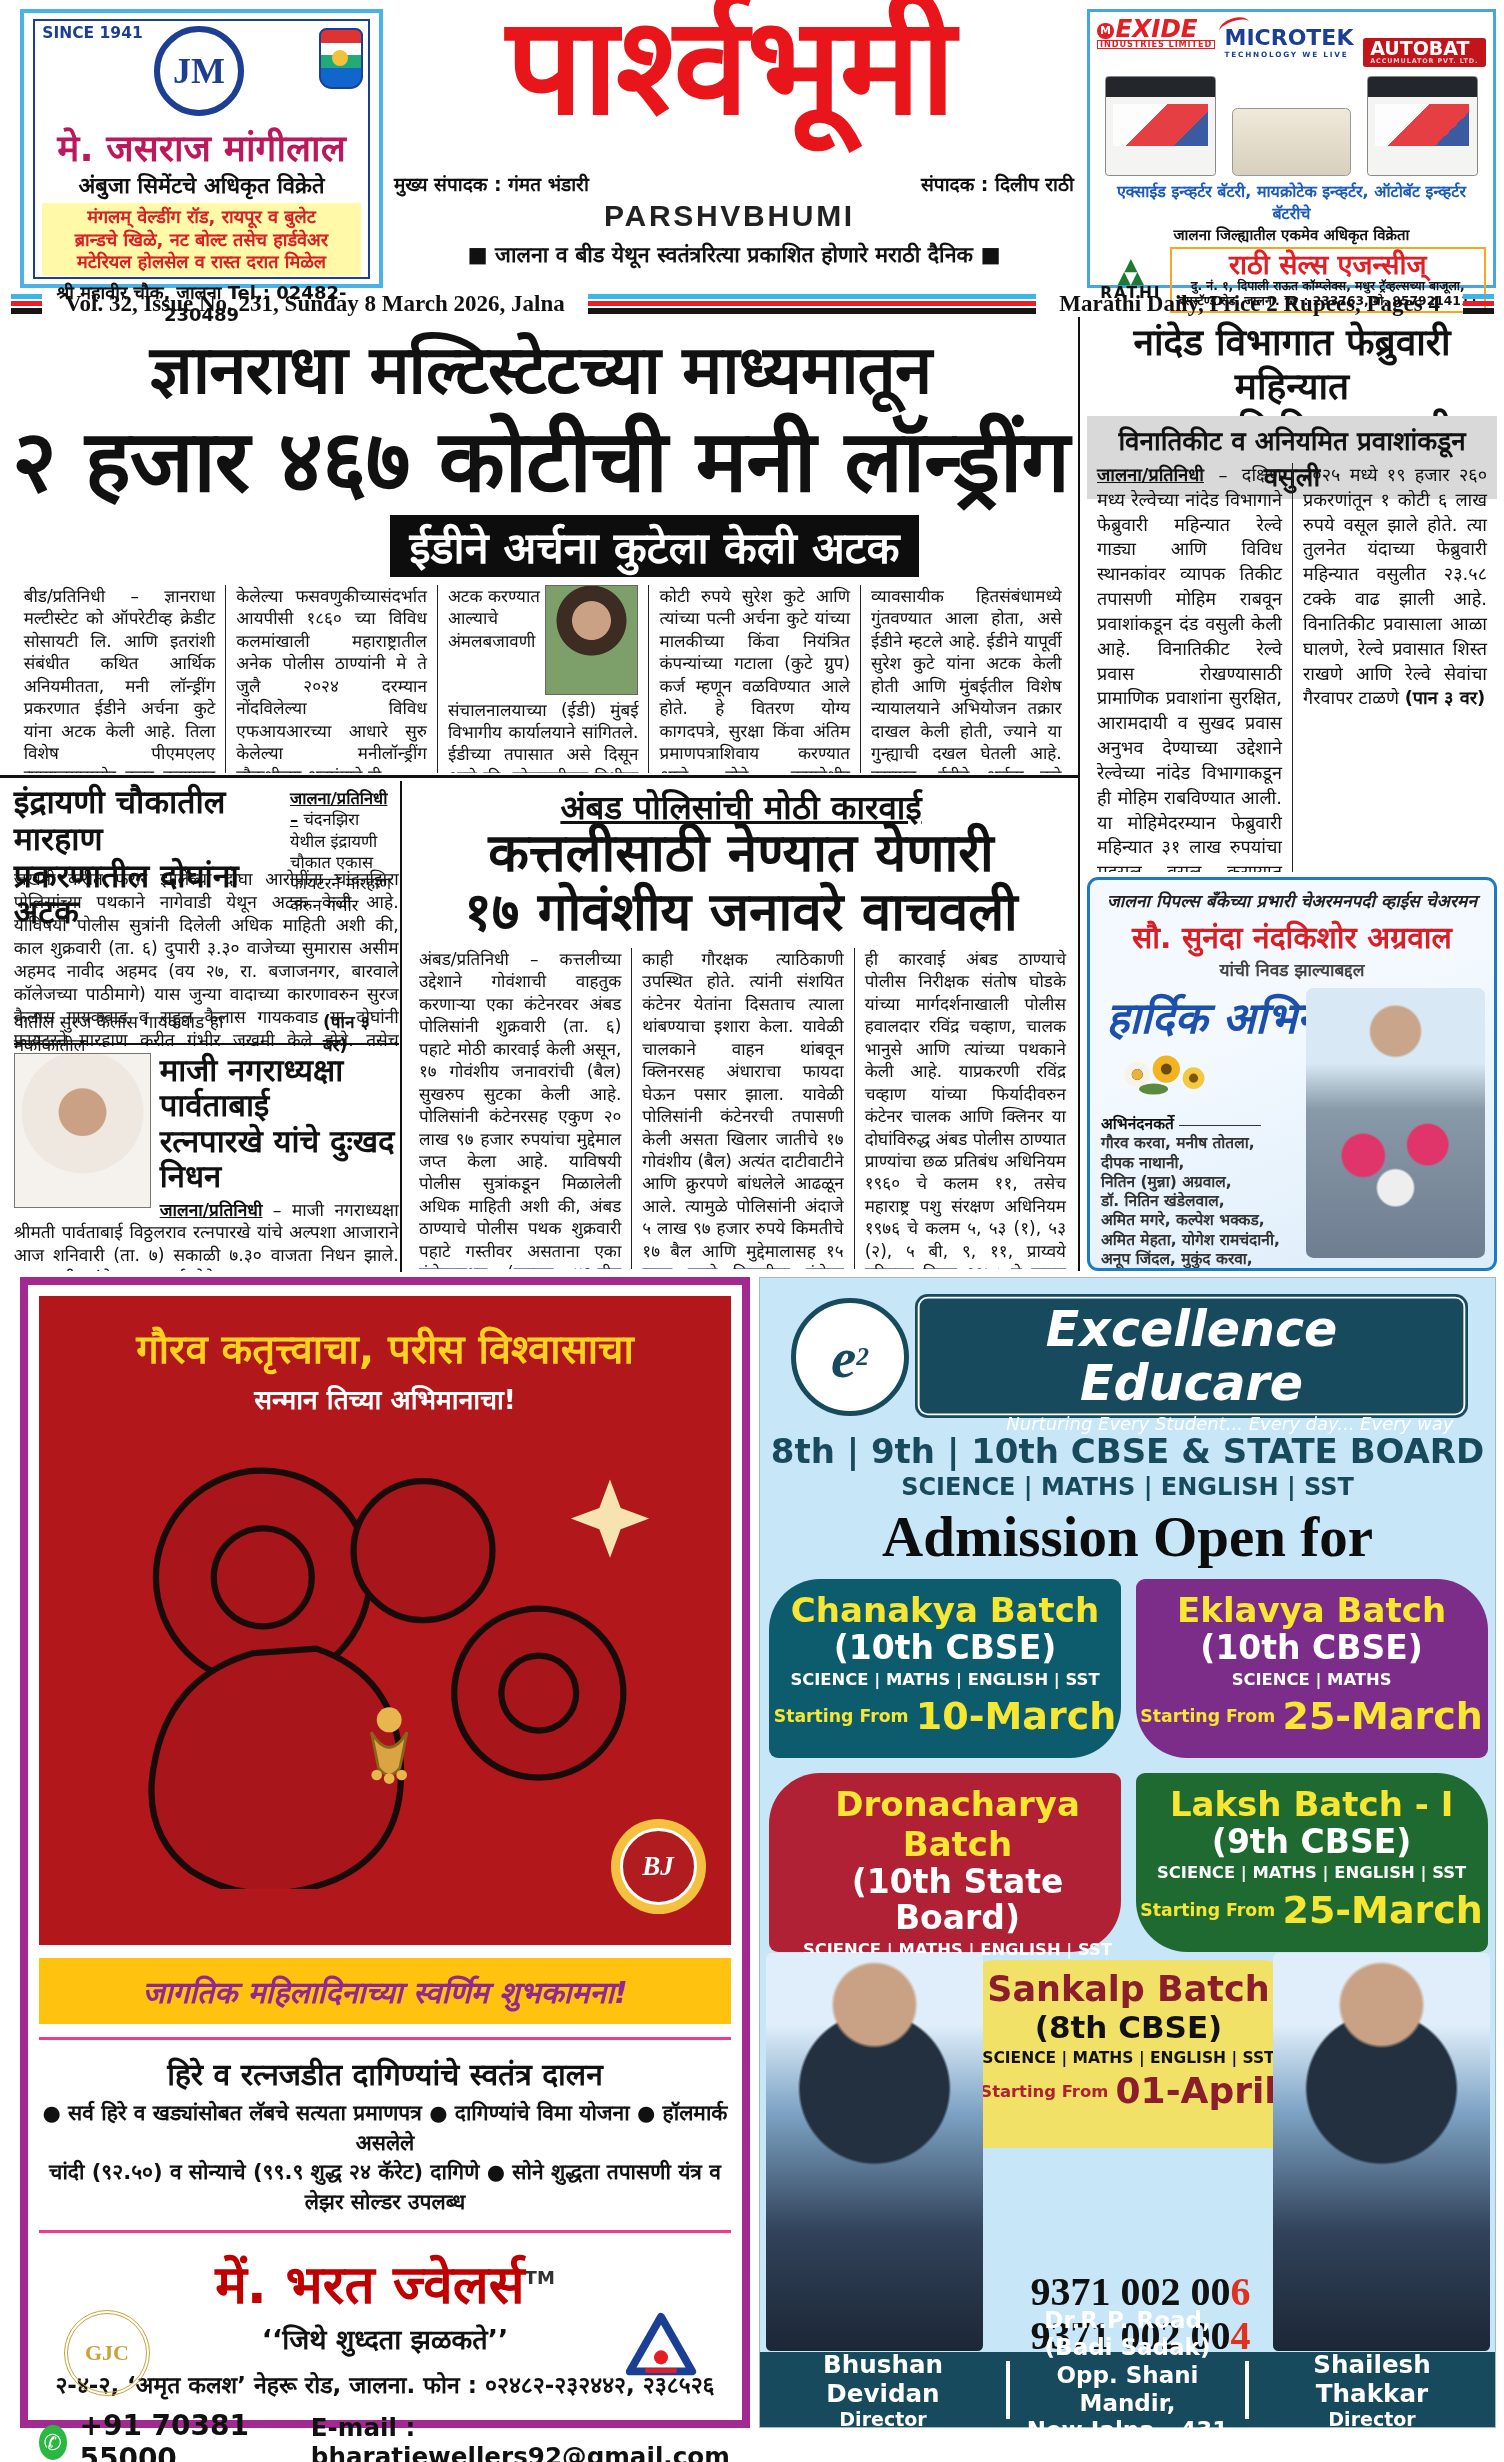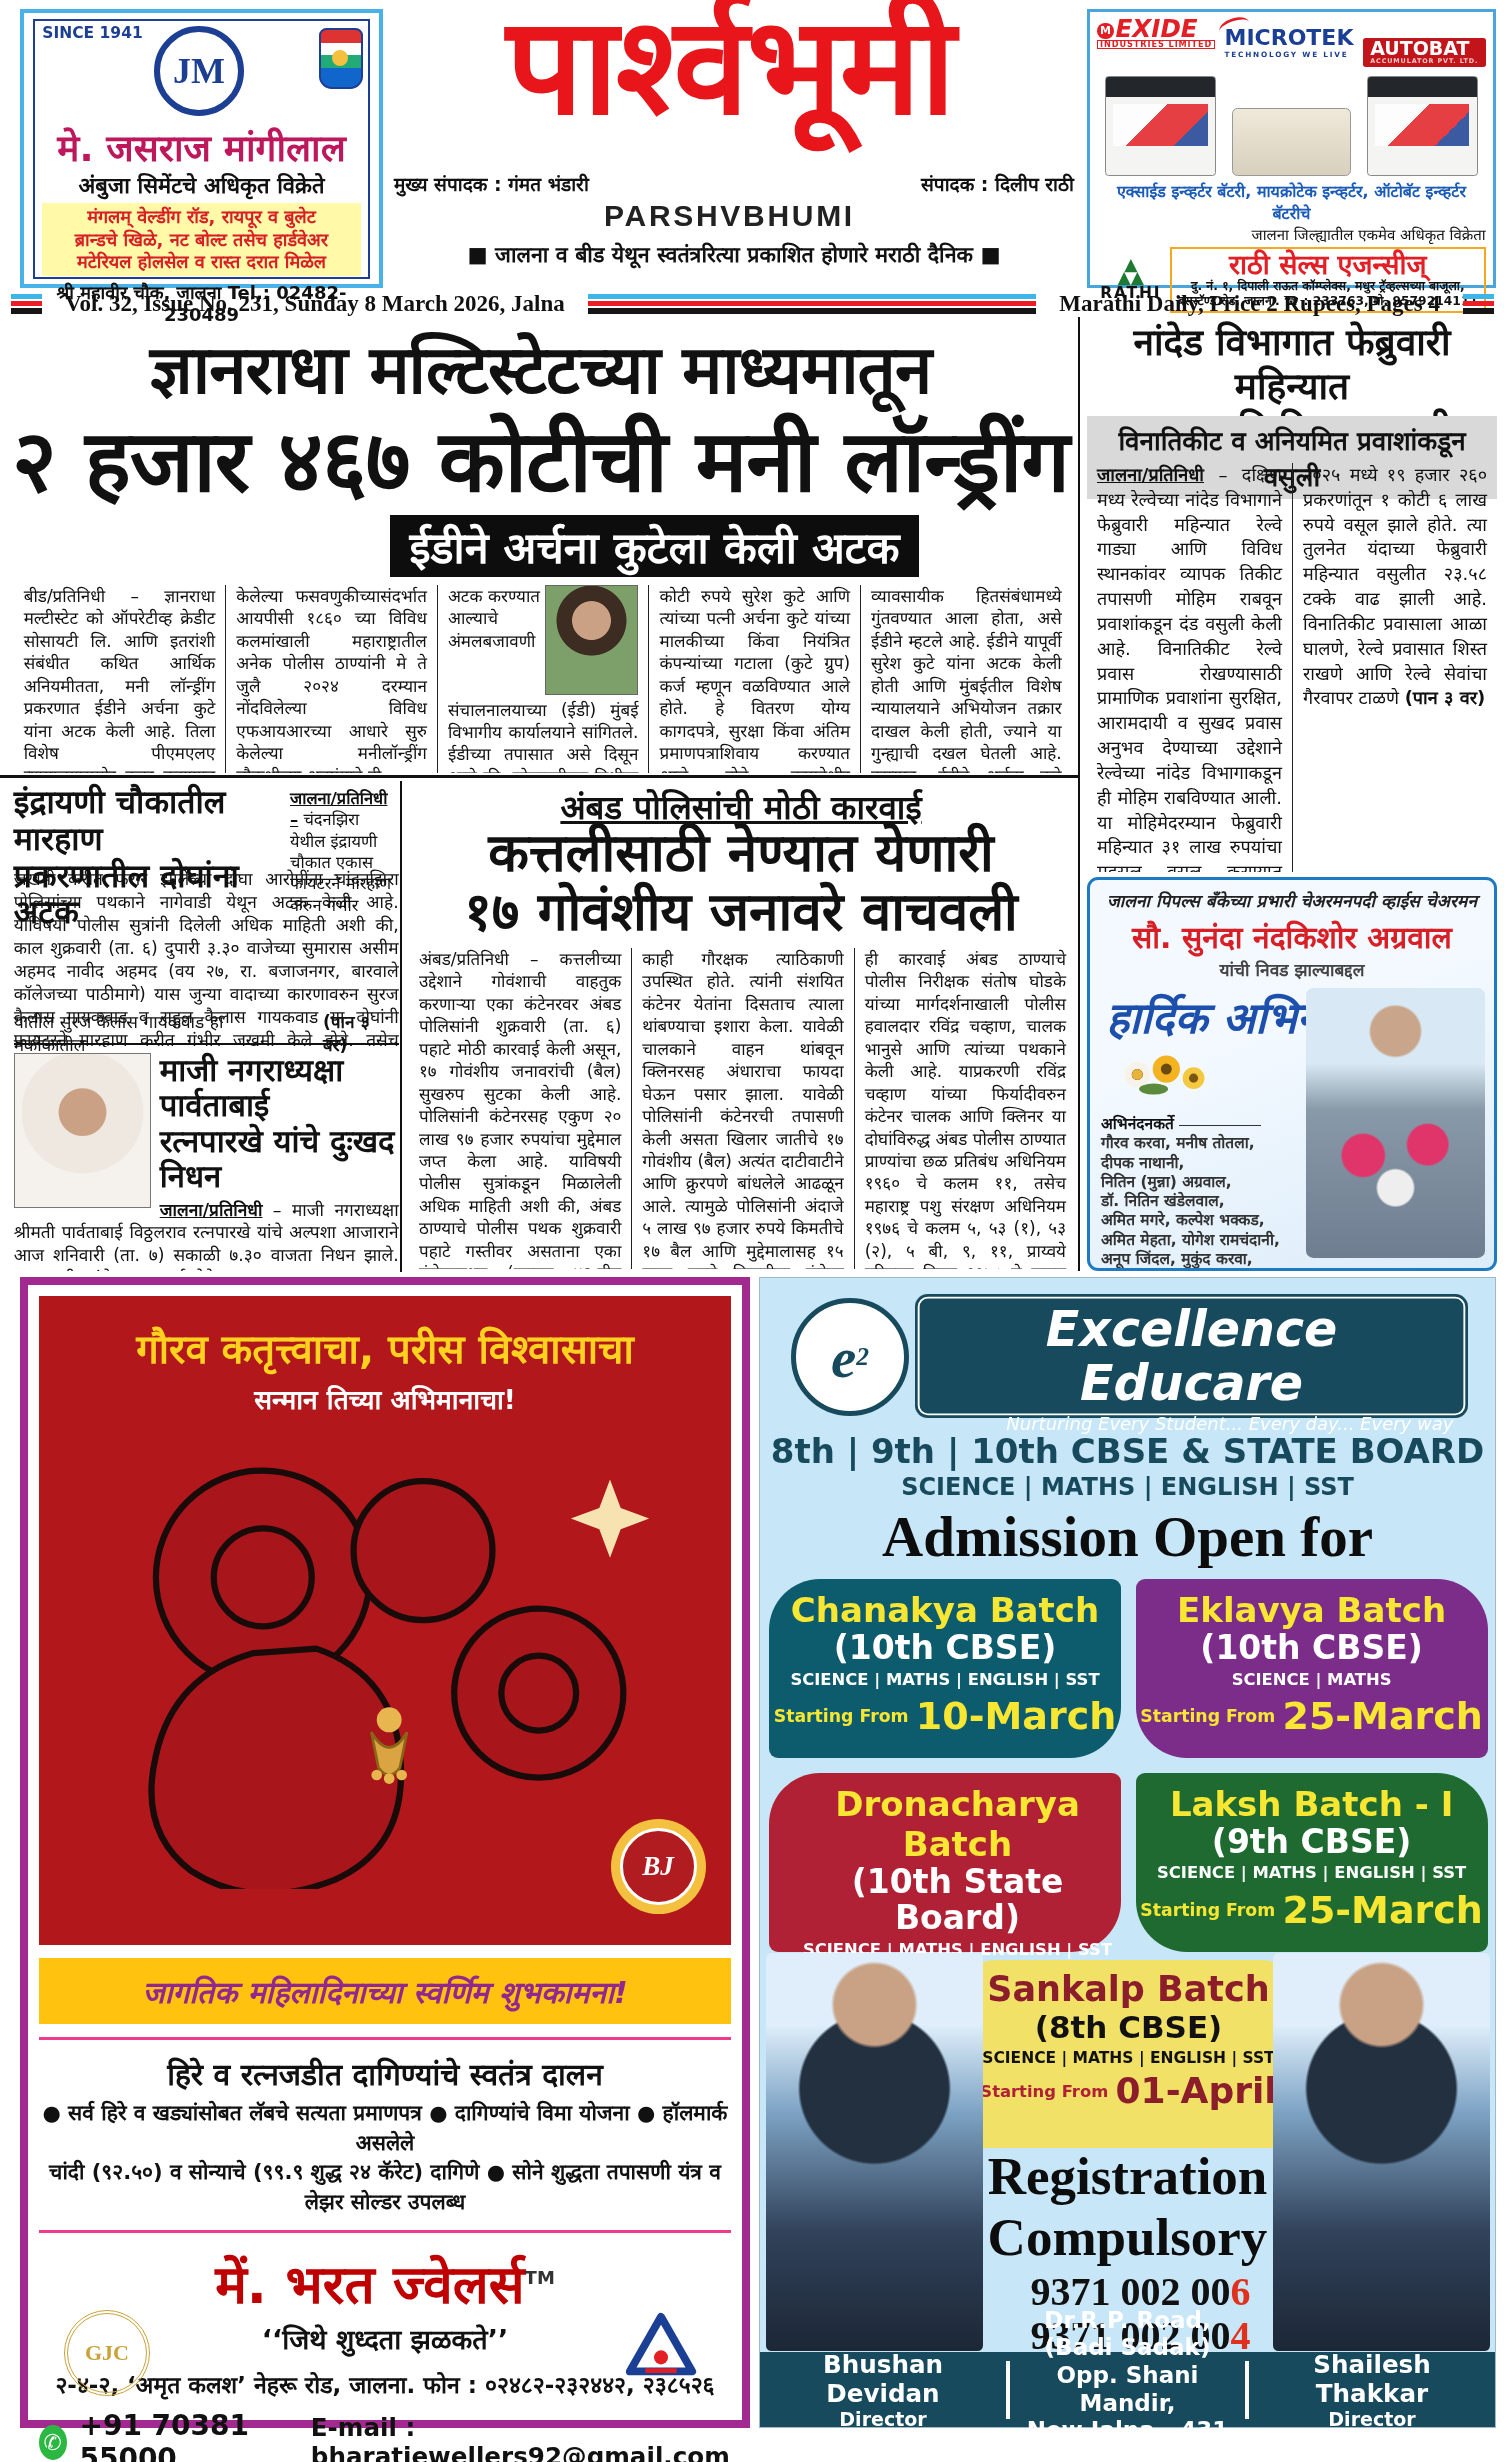--- a/index.html
+++ b/index.html
@@ -39,21 +39,21 @@
   .autobat small{display:block;font-size:6.4px;letter-spacing:0.9px;color:#f7c8c8;}
   .bat-imgs{display:flex;justify-content:space-around;align-items:flex-end;height:108px;margin-top:3.6px;}
   .battery{width:109px;height:98px;background:linear-gradient(180deg,#23262b 0 20%,#f4f4f2 20% 100%);
            border:0.9px solid #888;border-radius:3.6px;position:relative;}
   .battery:before{content:"";position:absolute;left:7.3px;right:7.3px;top:27px;height:42px;
            background:linear-gradient(135deg,#fff 0 40%,#e31e24 40% 75%,#1b3f94 75% 100%);opacity:.85;}
   .inverter{width:117px;height:66px;background:linear-gradient(180deg,#efe9da,#d8d0bd);border:0.9px solid #999;
             border-radius:5.5px;position:relative;}
   .inverter:before{content:"";position:absolute;left:11px;top:12.8px;width:64px;height:7.3px;background:#6b6least;}
   .bat-line1{color:#1b5bb8;font-weight:800;font-size:16px;text-align:center;margin-top:3.6px;}
-  .bat-line2{color:#111;font-weight:400;font-size:15px;text-align:right;}
+  .bat-line2{color:#111;font-weight:700;font-size:15px;text-align:center;}
   .rathi-row{display:flex;align-items:center;margin-top:3.6px;gap:5.5px;}
   .rathi-logo{width:67px;text-align:center;color:#1e7a33;font-size:17.3px;line-height:.8;}
   .rathi-logo b{display:block;color:#111;font-size:15.5px;letter-spacing:1.8px;line-height:1.1;}
   .rathi-box{flex:1;border:2.7px solid #f5a71f;padding:1.8px 5.5px;text-align:center;}
   .rathi-name{color:#e31e24;font-weight:800;font-size:27px;line-height:1.05;}
   .rathi-addr{font-size:12.3px;font-weight:700;line-height:1.2;}
   
   .mast-title{left:365px;top:-3.6px;width:730px;text-align:center;font-size:135px;font-weight:800;color:#e8151b;
               line-height:1.05;letter-spacing:-1.8px;}
   .mast-ed-l{left:394px;top:171px;font-size:19px;font-weight:700;}
@@ -468,24 +468,20 @@
       </div>
     </div>
     <div class="sankalp">
       <div class="bname">Sankalp Batch</div>
       <div class="bgrade">(8th CBSE)</div>
       <div class="bsub">SCIENCE | MATHS | ENGLISH | SST</div>
       <div class="bstart"><b>Starting From</b><span>01-April</span></div>
     </div>
     <div class="director dir-l"></div>
     <div class="director dir-r"></div>
-    <div class="edu-reg">
-      <div>Registration</div>
-        <div>Compulsory</div>
-    </div>
     <div class="edu-phones">
       <div><span>9371 002 00</span><b>6</b></div>
       <div><span>9371 002 00</span><b>4</b></div>
     </div>
     <div class="edu-bar">
       <div class="sect" style="width:228px">
         <div class="dname">Bhushan Devidan</div>
         <div class="dtitle">Director</div>
       </div>
       <div class="vdiv"></div>

